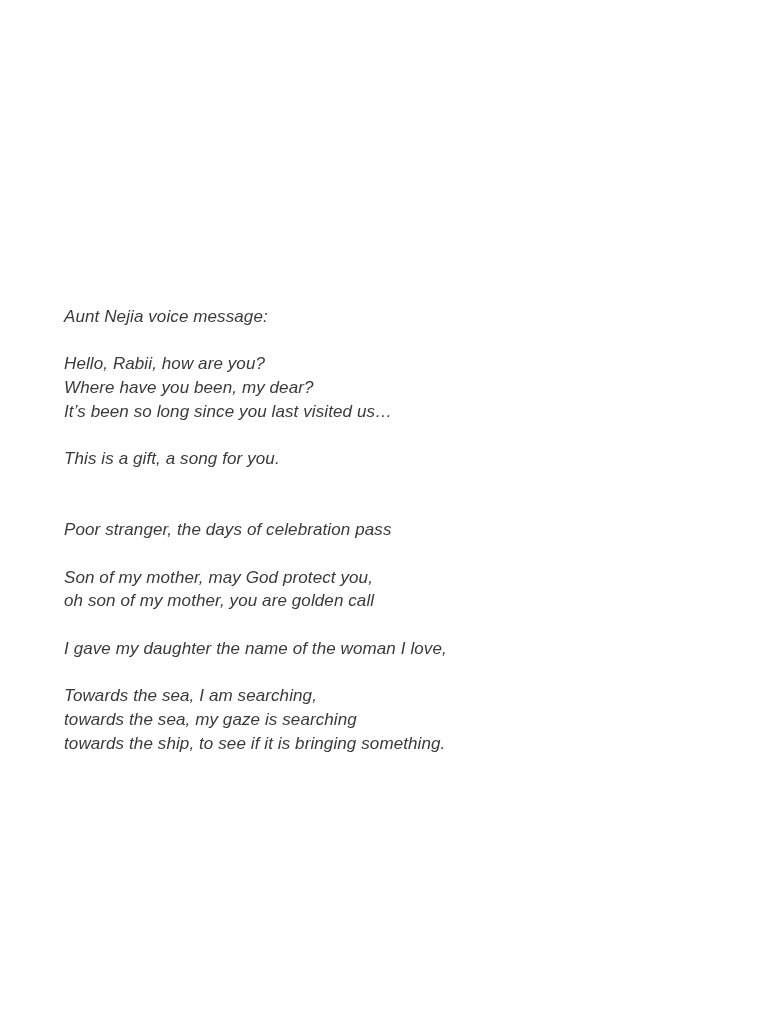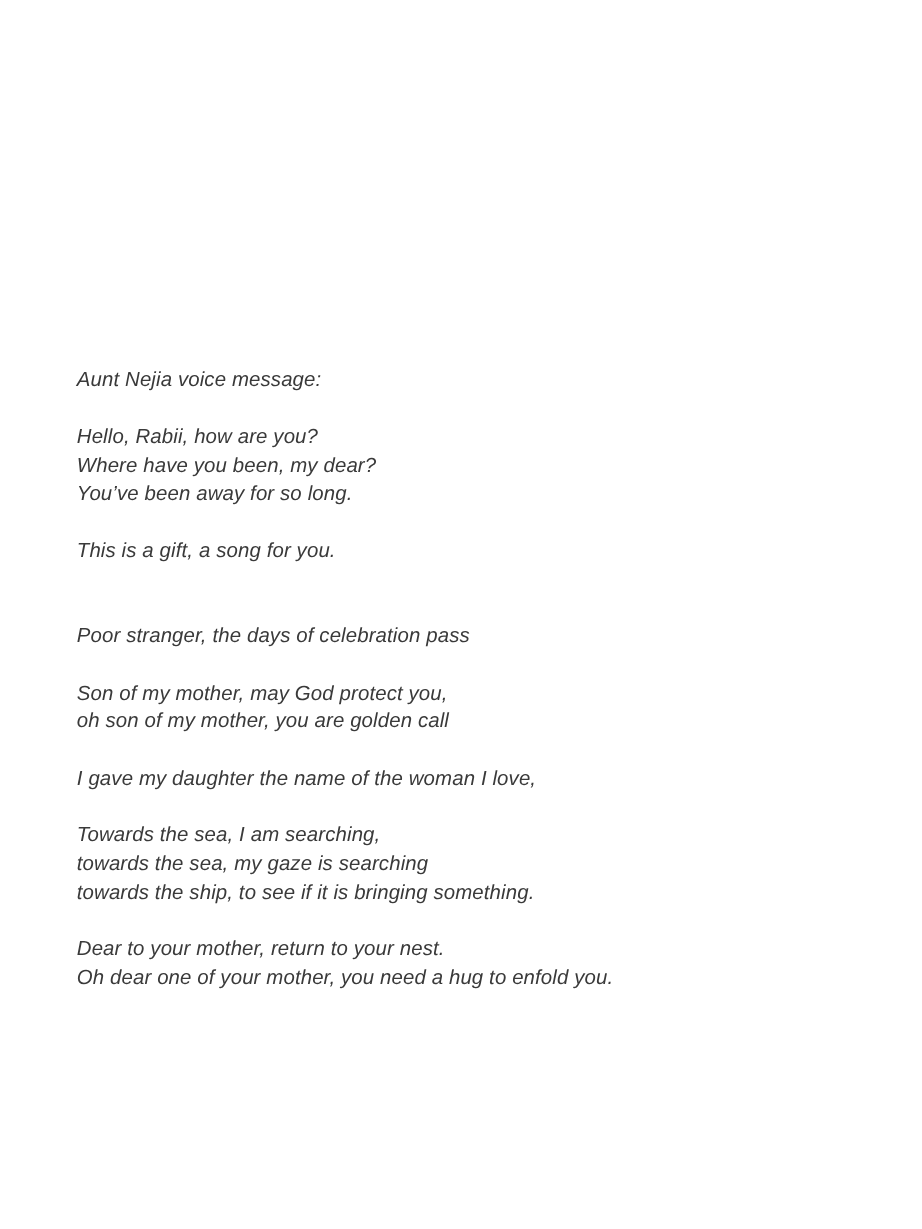--- a/index.html
+++ b/index.html
@@ -47,38 +47,34 @@
 <body>
 
 <div class="page">
   <div class="poem">
       <div class="stanza">
         <div class="line">Aunt Nejia voice message:</div>
       </div>
       <div class="stanza">
         <div class="line">Hello, Rabii, how are you?</div>
         <div class="line">Where have you been, my dear?</div>
-        <div class="line">You’ve been away for so long.</div>
+        <div class="line">It’s been so long since you last visited us…</div>
       </div>
       <div class="stanza">
         <div class="line">This is a gift, a song for you.</div>
       </div>
       <div class="stanza">
         <div class="line">Poor stranger, the days of celebration pass</div>
       </div>
       <div class="stanza">
         <div class="line">Son of my mother, may God protect you,</div>
         <div class="line">oh son of my mother, you are golden call</div>
       </div>
       <div class="stanza">
         <div class="line">I gave my daughter the name of the woman I love,</div>
       </div>
       <div class="stanza">
         <div class="line">Towards the sea, I am searching,</div>
         <div class="line">towards the sea, my gaze is searching</div>
         <div class="line">towards the ship, to see if it is bringing something.</div>
       </div>
-      <div class="stanza">
-        <div class="line">Dear to your mother, return to your nest.</div>
-        <div class="line">Oh dear one of your mother, you need a hug to enfold you.</div>
-      </div>
     </div>
 </div>
 
 </body></html>

